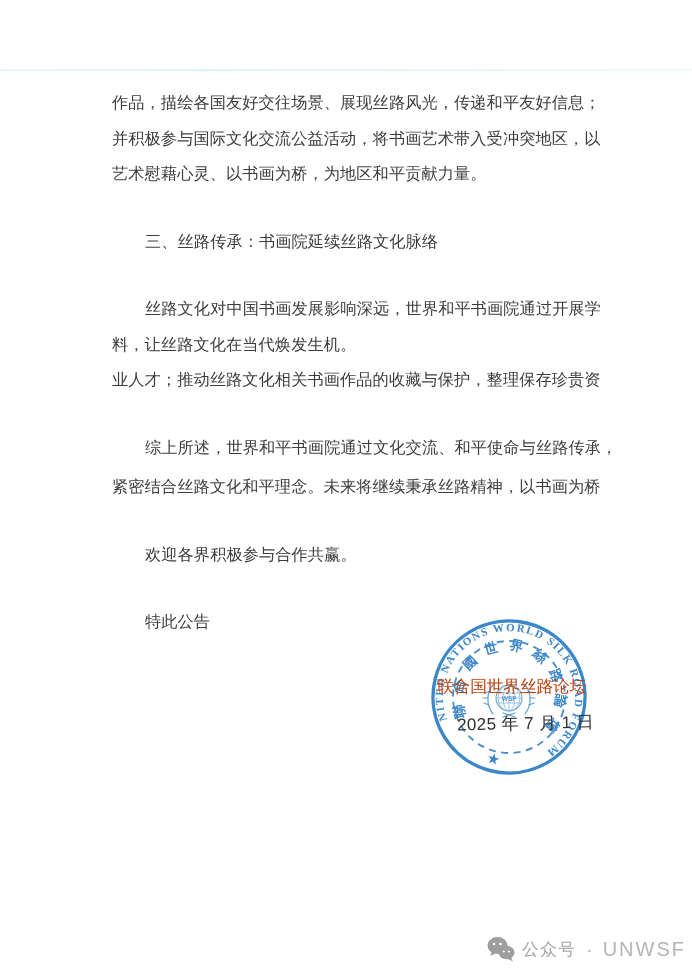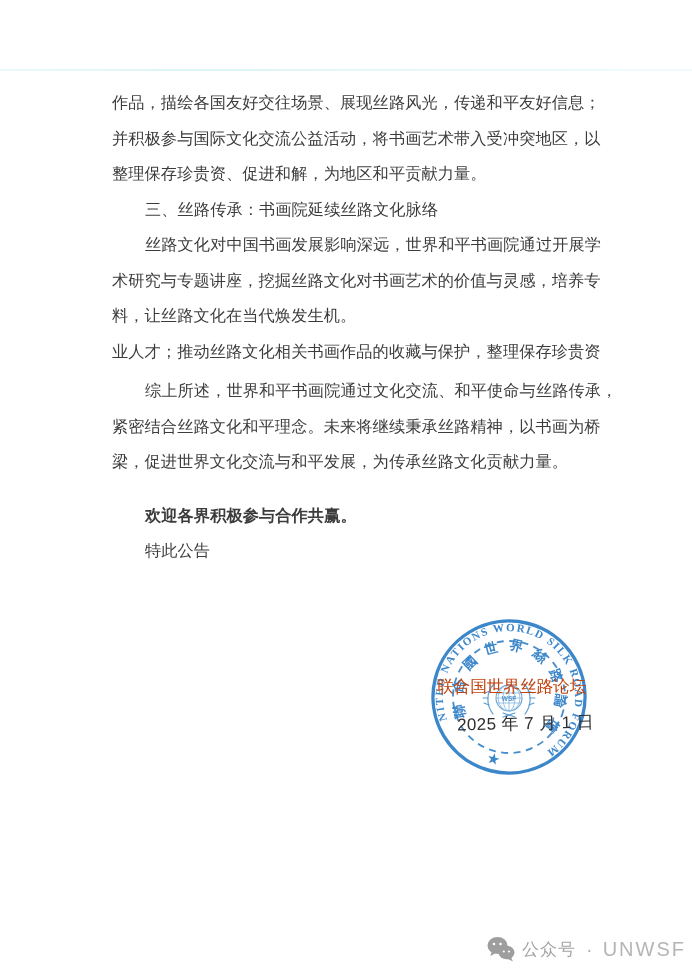--- a/index.html
+++ b/index.html
@@ -21,21 +21,21 @@
     position:absolute;left:112px;top:85px;width:500px;
     color:#3c3c3c;
   }
   .line{
     font-size:16.2px;
     line-height:35.5px;
     letter-spacing:0.1px;
     white-space:nowrap;
     font-weight:400;
   }
-  .line.indent{padding-left:33px;}
+  .line.indent{padding-left:33px;margin-top:32px;}
   .body-text .line:nth-child(9){margin-top:4px;}
   .body-text .line:nth-child(12){margin-top:18px;font-weight:bold;}
 
   
   .seal{
     position:absolute;left:424px;top:612px;width:170px;height:170px;
     opacity:.93;
   }
   .seal svg{display:block;}
   .seal .outer-ring{stroke:#2e7dc6;stroke-width:3.4;fill:none;}
@@ -74,29 +74,27 @@
 </head>
 <body>
 
 <div class="page">
 
   <div class="top-divider"></div>
 
   <div class="body-text">
     <div class="line">作品，描绘各国友好交往场景、展现丝路风光，传递和平友好信息；</div>
     <div class="line">并积极参与国际文化交流公益活动，将书画艺术带入受冲突地区，以</div>
-    <div class="line">整理保存珍贵资、促进和解，为地区和平贡献力量。</div>
+    <div class="line">艺术慰藉心灵、以书画为桥，为地区和平贡献力量。</div>
     <div class="line indent">三、丝路传承：书画院延续丝路文化脉络</div>
     <div class="line indent">丝路文化对中国书画发展影响深远，世界和平书画院通过开展学</div>
-    <div class="line">术研究与专题讲座，挖掘丝路文化对书画艺术的价值与灵感，培养专</div>
     <div class="line">料，让丝路文化在当代焕发生机。</div>
     <div class="line">业人才；推动丝路文化相关书画作品的收藏与保护，整理保存珍贵资</div>
     <div class="line indent">综上所述，世界和平书画院通过文化交流、和平使命与丝路传承，</div>
     <div class="line">紧密结合丝路文化和平理念。未来将继续秉承丝路精神，以书画为桥</div>
-    <div class="line">梁，促进世界文化交流与和平发展，为传承丝路文化贡献力量。</div>
     <div class="line indent">欢迎各界积极参与合作共赢。</div>
     <div class="line indent">特此公告</div>
   </div>
 
   <div class="seal">
     <svg viewBox="-85 -85 170 170" width="170" height="170" xmlns="http://www.w3.org/2000/svg">
       <g transform="rotate(14)">
         <circle class="outer-ring" cx="0" cy="0" r="76"></circle>
         <circle class="dash-ring" cx="0" cy="0" r="56"></circle>
         <path id="enPath" d="M -52.5 40 A 66 66 0 1 1 52.5 40" fill="none"></path>

